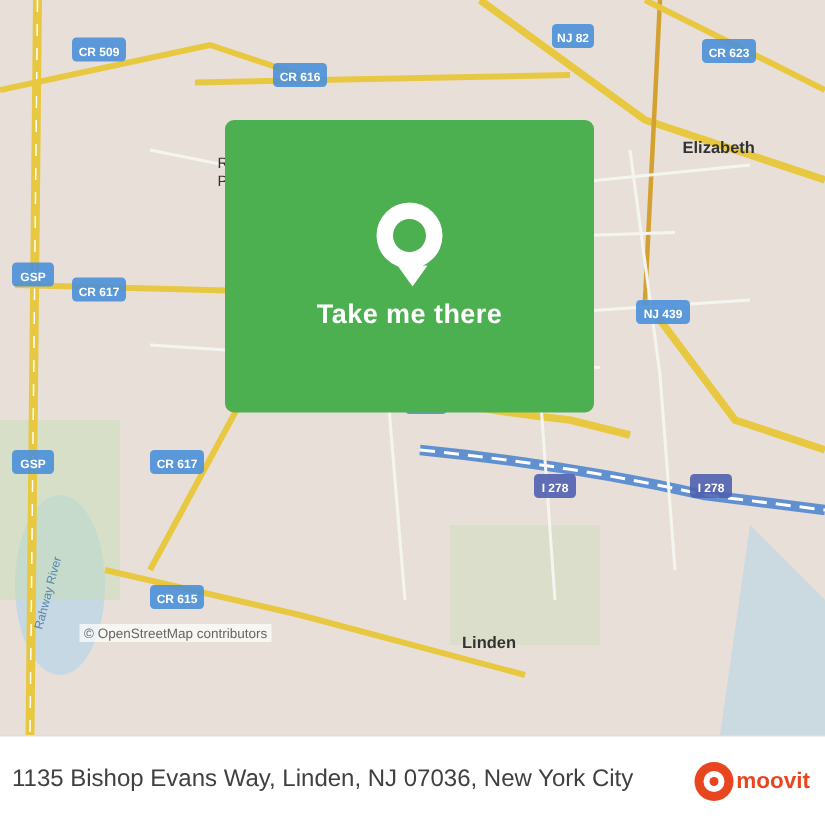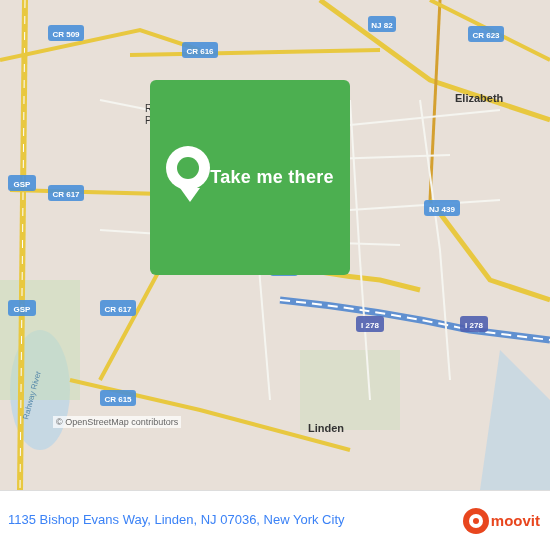--- a/index.html
+++ b/index.html
@@ -17,25 +17,26 @@
       position: relative;
       overflow: hidden;
       background-color: #e8e0d8;
     }
 
     
     .green-overlay {
       position: absolute;
       top: 80px;
       left: 150px;
-      width: 200px;
+      width: 246px;
       height: 195px;
       background: #4caf50;
       border-radius: 6px;
       display: flex;
+      flex-direction: column;
       align-items: center;
       justify-content: center;
       cursor: pointer;
       z-index: 10;
     }
 
     .map-pin {
       width: 44px;
       height: 54px;
       position: relative;
@@ -84,22 +85,22 @@
       height: 60px;
       background: #fff;
       display: flex;
       align-items: center;
       justify-content: space-between;
       padding: 0 10px 0 8px;
       border-top: 1px solid #ddd;
     }
 
     #footer-text {
-      font-size: 13px;
-      color: #3b82f6;
+      font-size: 16px;
+      color: #404040;
       line-height: 1.4;
       max-width: 420px;
     }
 
     #moovit-logo {
       display: flex;
       align-items: center;
       gap: 2px;
       font-size: 15px;
       font-weight: bold;

